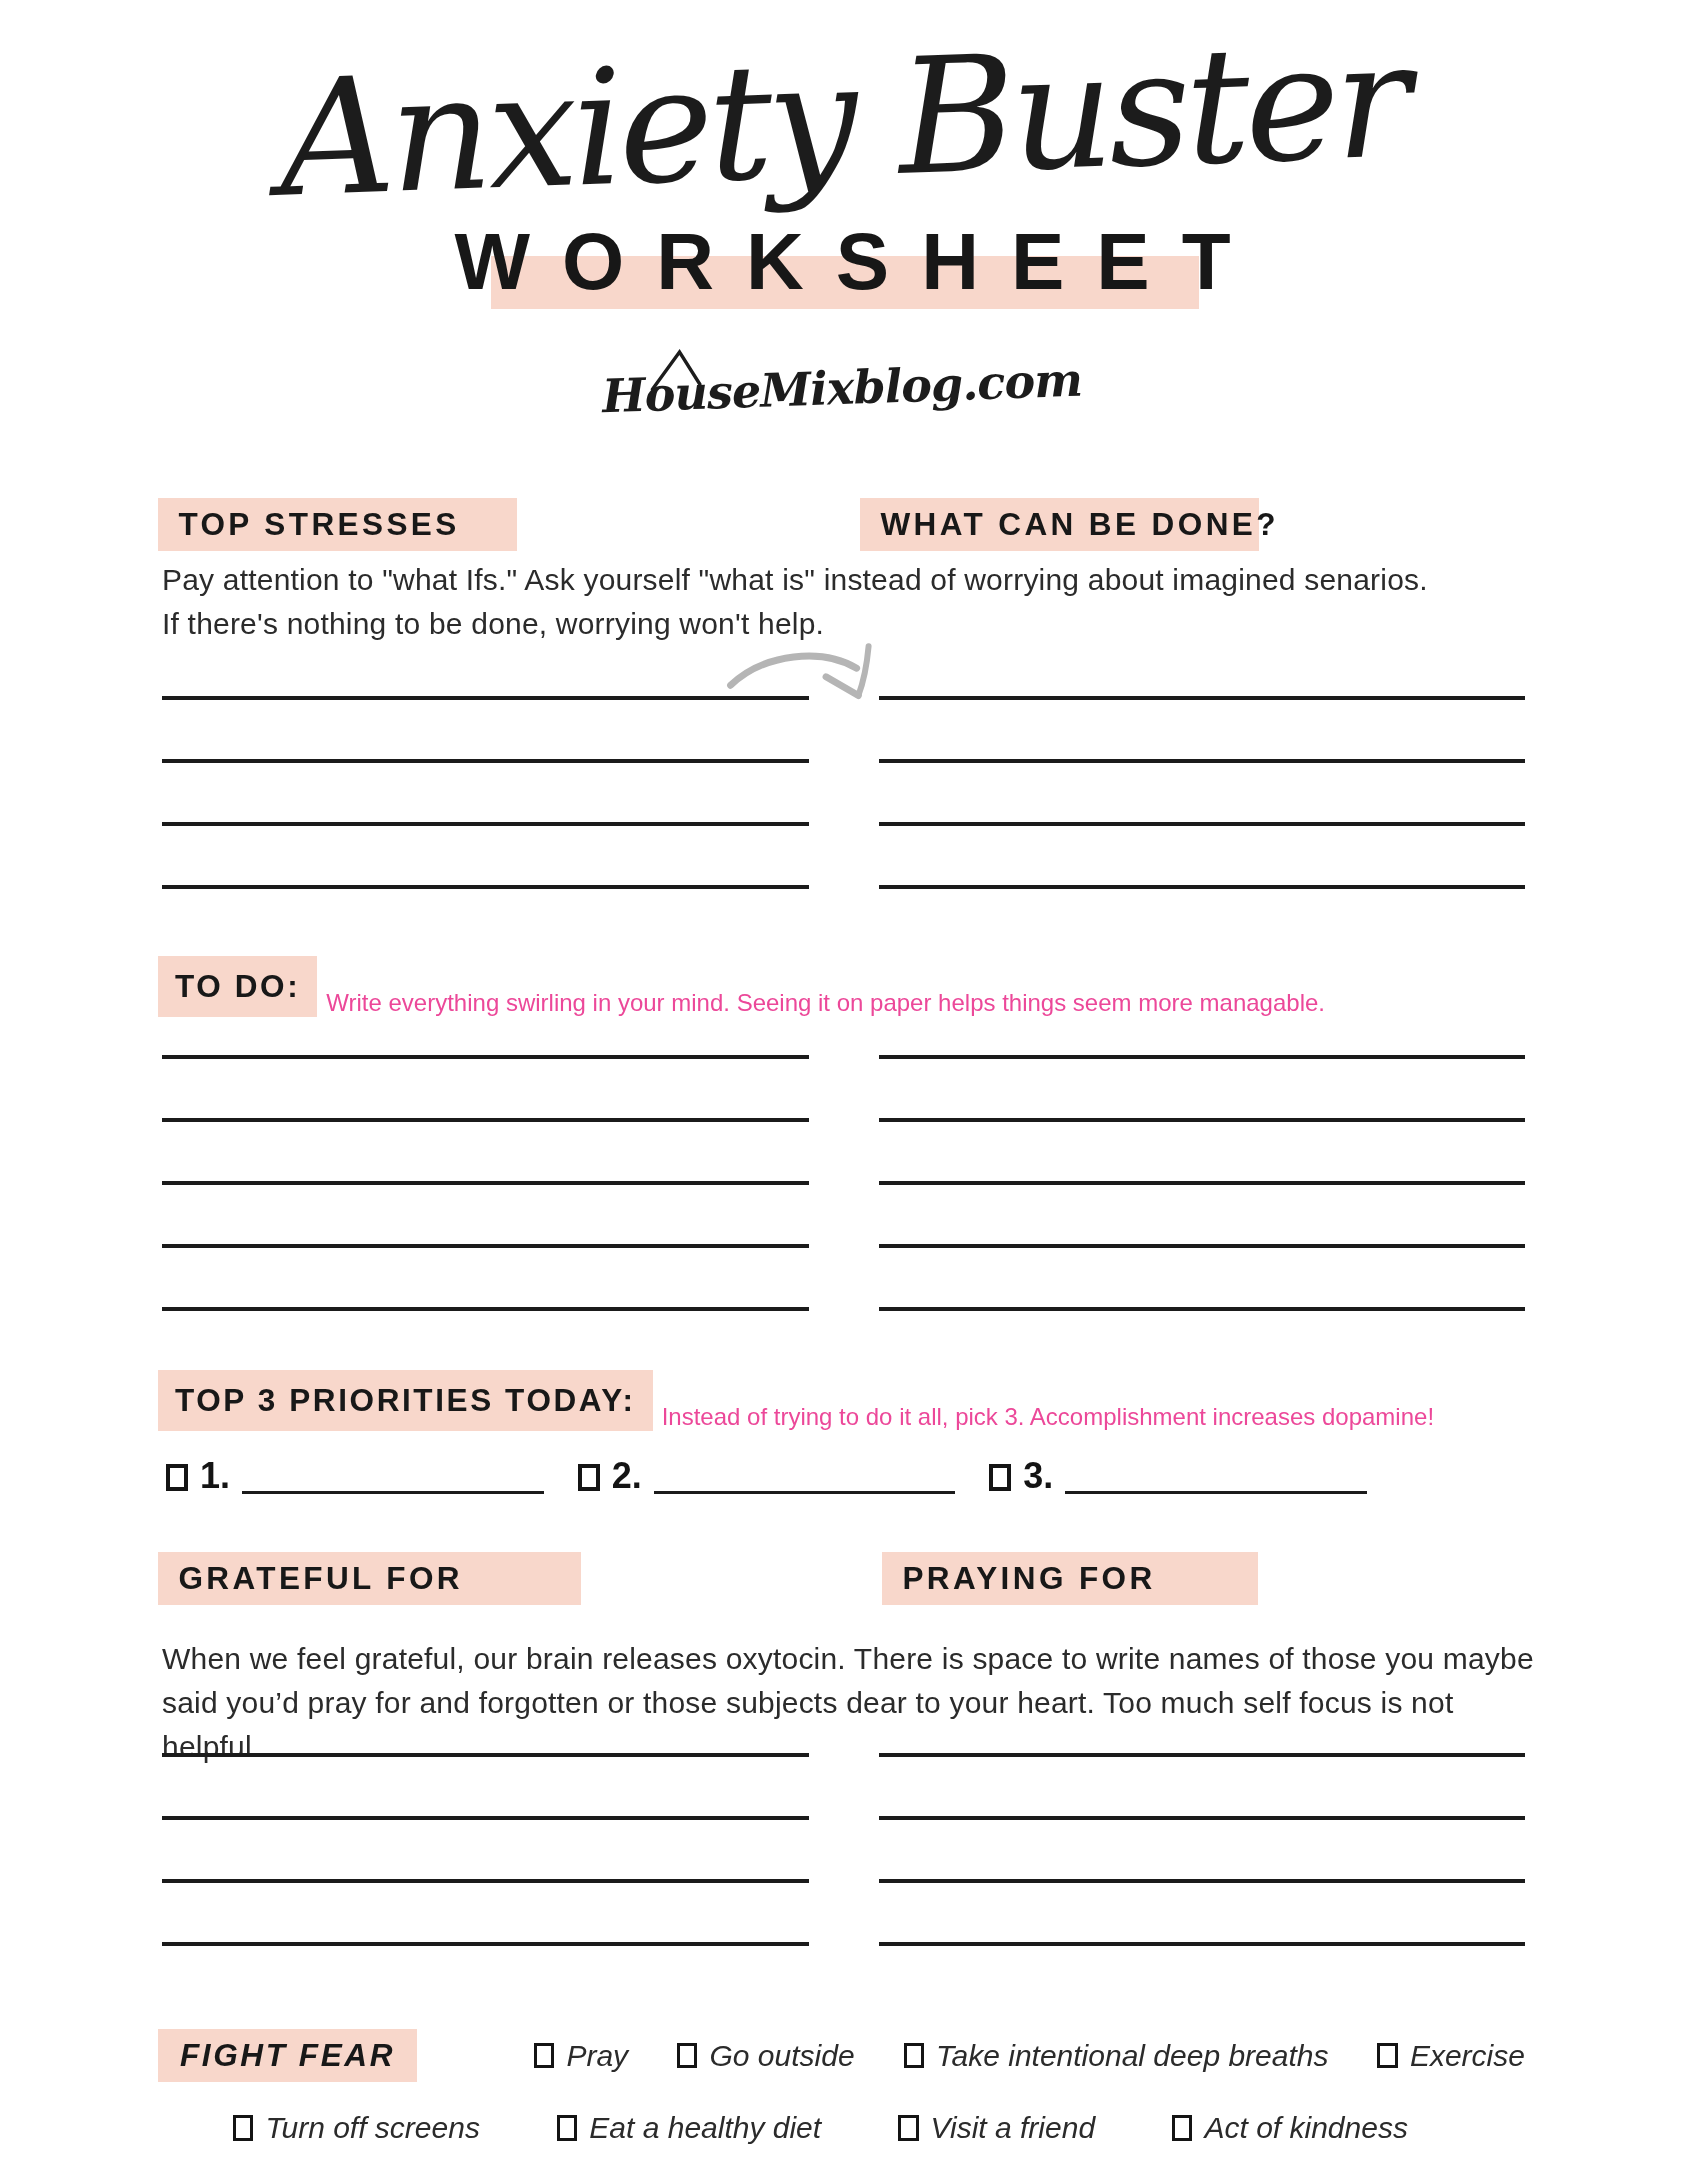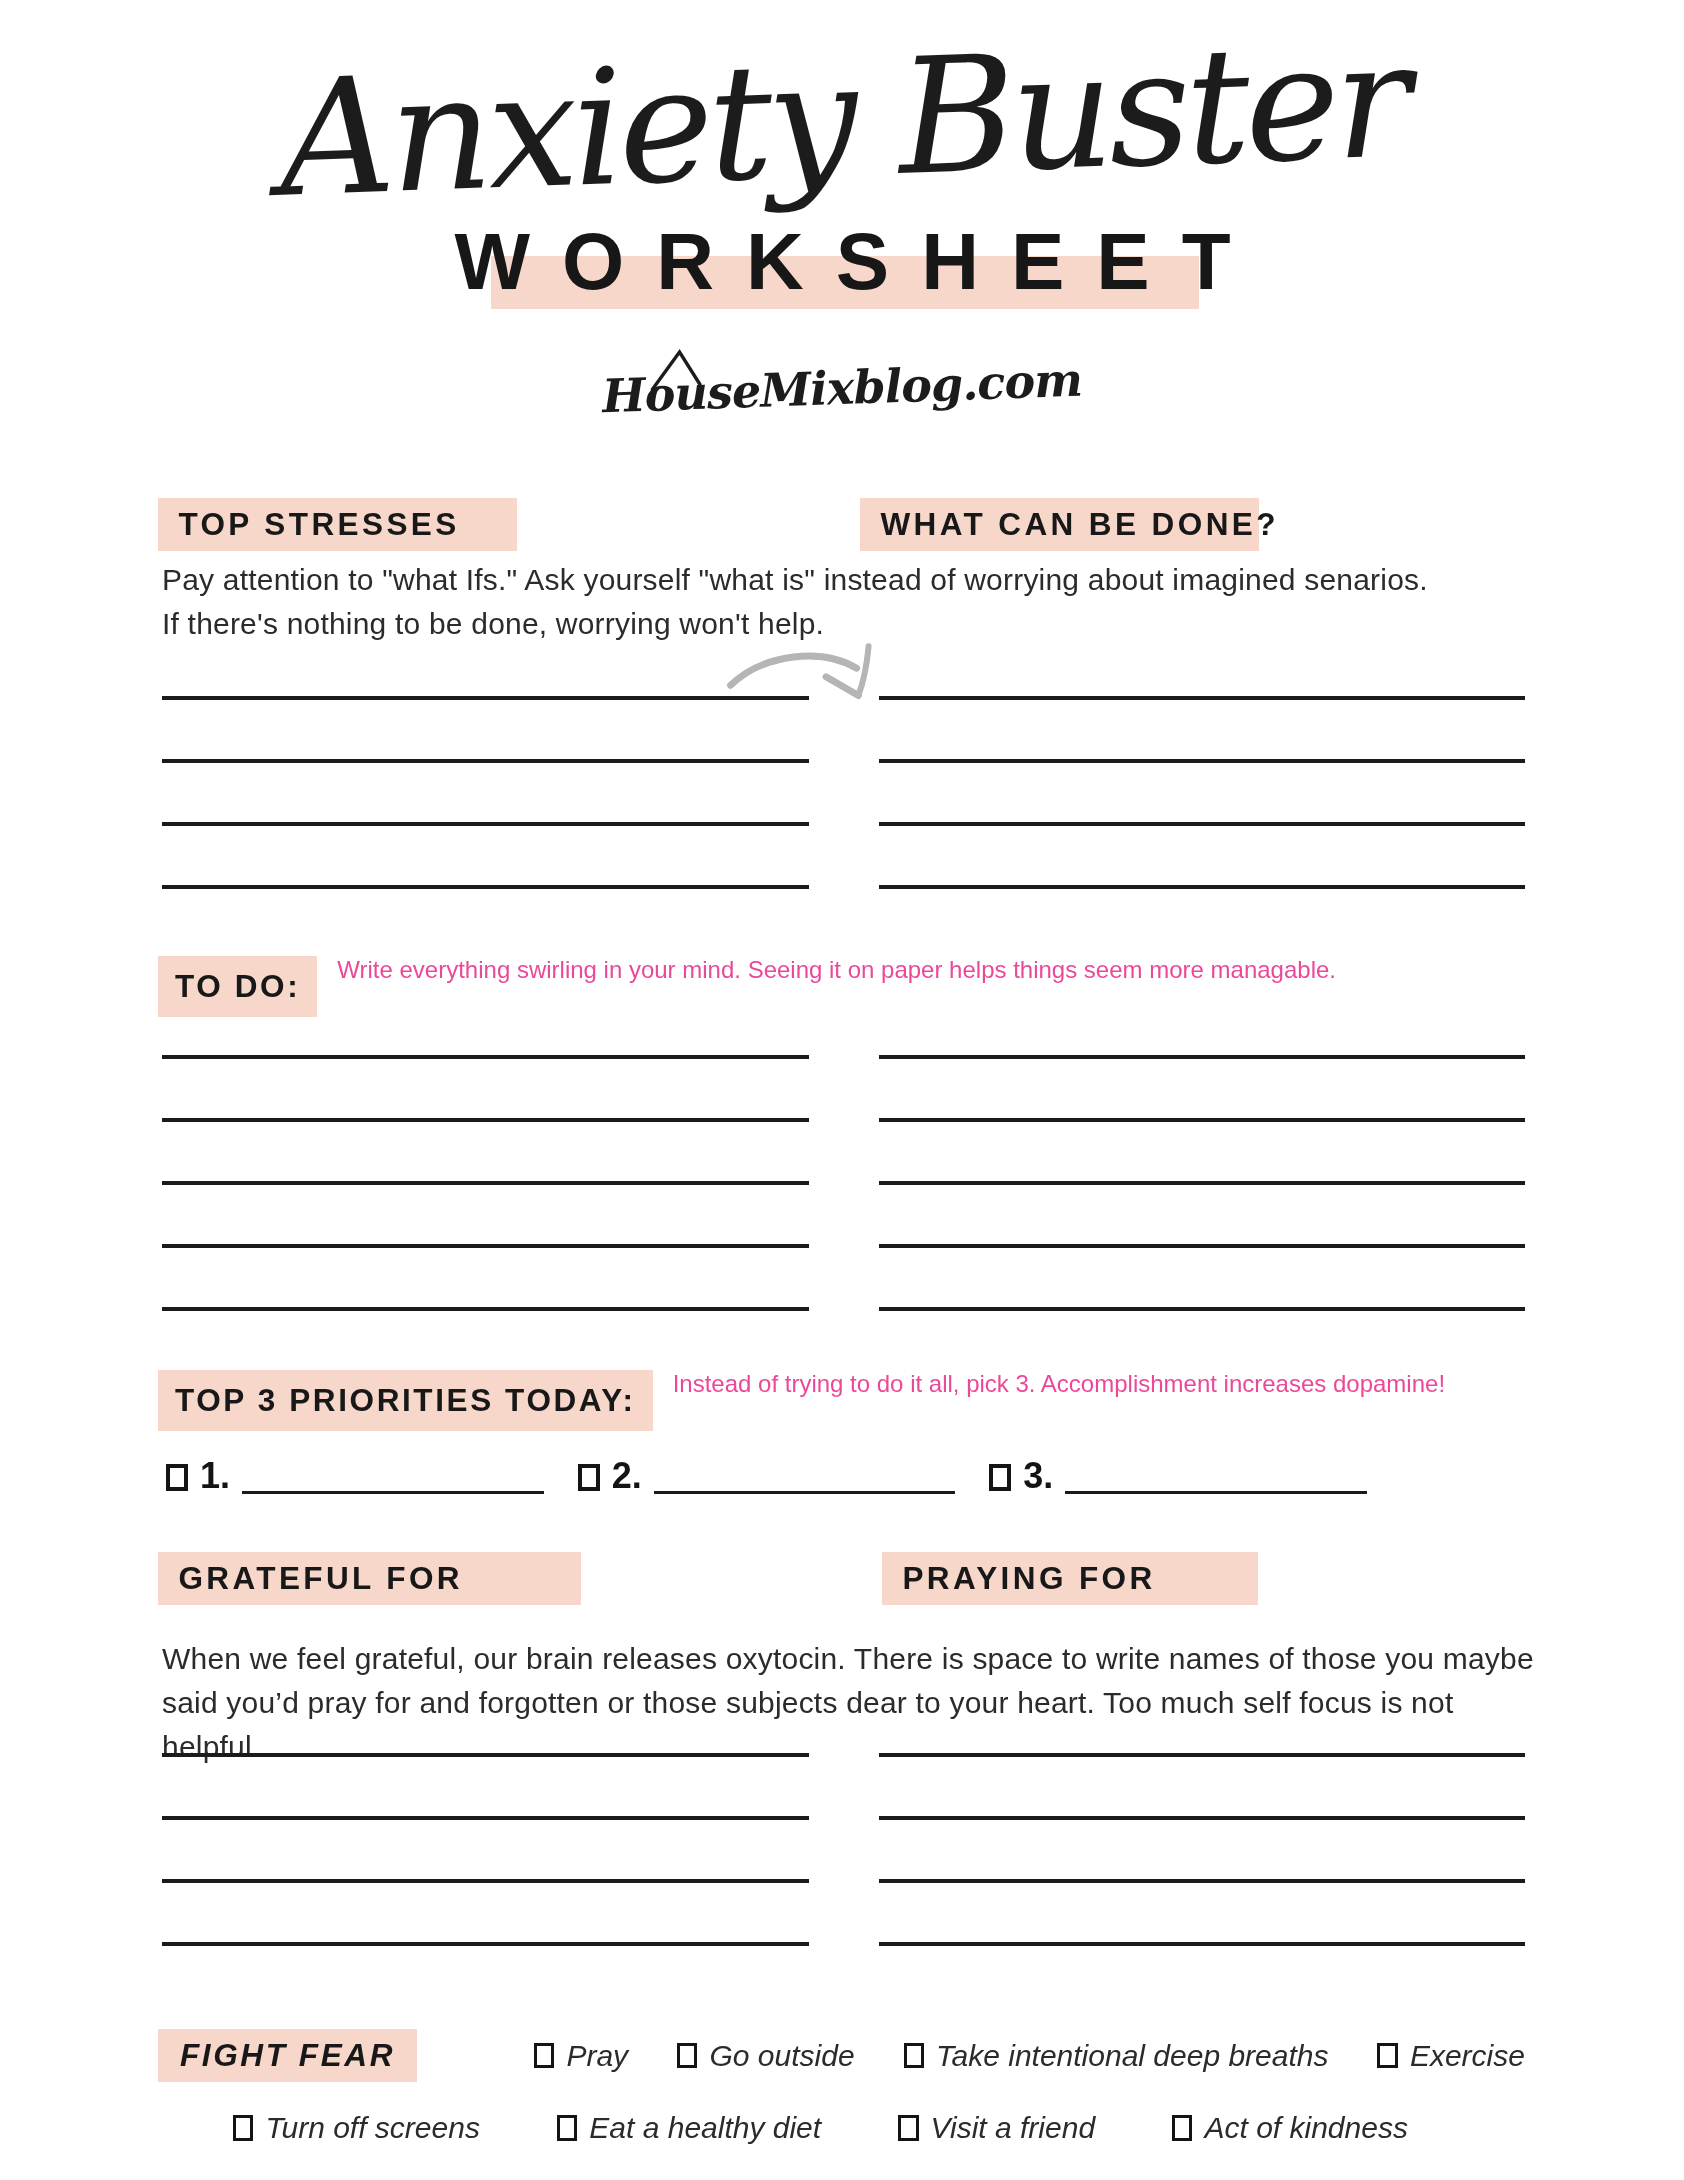--- a/index.html
+++ b/index.html
@@ -66,21 +66,21 @@
   }
 
   
   .line-group { position:absolute; left:162px; width:1363px; }
   .line-row { display:flex; gap:70px; height:63px; }
   .write-line { flex:1; border-bottom:4.3px solid #1b1b1b; }
 
   
   .inline-head-row {
     position:absolute; left:158px; right:102px;
-    display:flex; align-items:flex-start; gap:20px;
+    display:flex; align-items:flex-end; gap:9px;
     white-space:nowrap;
   }
   .inline-pink {
     background:var(--pink); color:#181818;
     font-weight:700; font-size:31.5px; letter-spacing:2.6px;
     padding:12px 17px;
     flex:0 0 auto;
   }
   .inline-desc { font-size:24px; color:#ec4899; }
 

